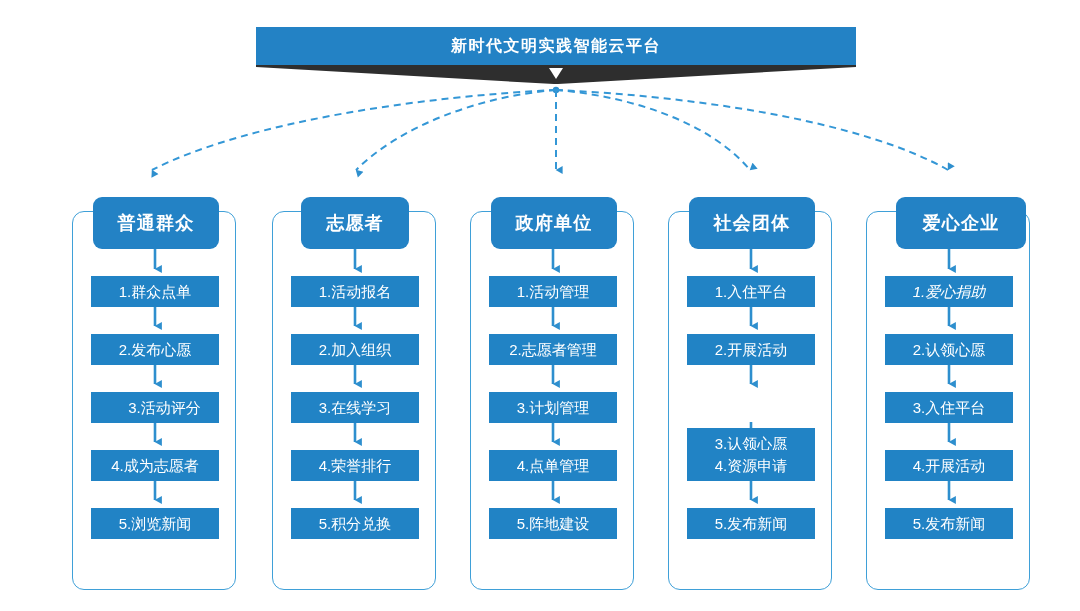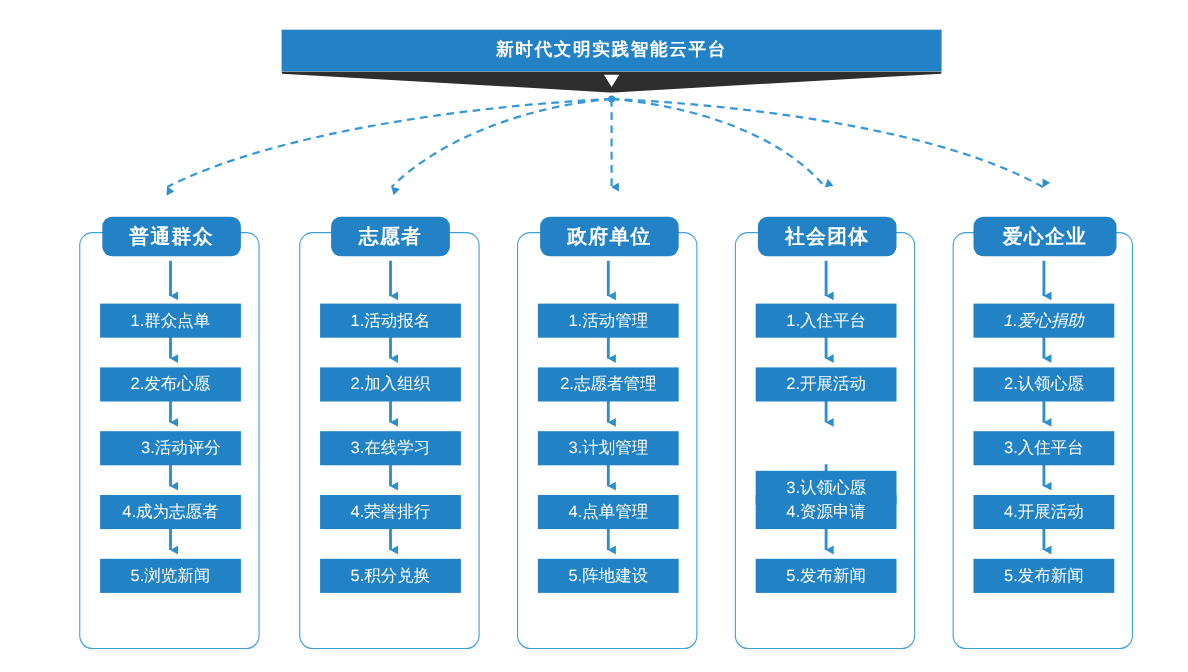--- a/index.html
+++ b/index.html
@@ -51,21 +51,21 @@
     width:164px;
     height:379px;
     border:1.6px solid #3FA0D8;
     border-radius:12px;
     box-sizing:border-box;
     background:transparent;
   }
   .col-header{
     position:absolute;
     top:-15px;
-    height:36px;
+    height:52px;
     background:#2382C5;
     border-radius:9px;
     display:flex;
     align-items:center;
     justify-content:center;
     box-sizing:border-box;
   }
   .col-header-label{
     color:#ffffff;
     font-size:18px;
@@ -259,21 +259,21 @@
 
   <div class="column" style="left:866px;">
     <svg style="position:absolute;left:0;top:0;width:164px;height:379px;" viewBox="0 0 164 379">
       <path d="M82,25 L82,57" stroke="#2E8FCE" stroke-width="2.6" fill="none" marker-end="url(#sa1)"></path>
       <path d="M82,94 L82,114" stroke="#2E8FCE" stroke-width="2.6" fill="none" marker-end="url(#sa1)"></path>
       <path d="M82,152 L82,172" stroke="#2E8FCE" stroke-width="2.6" fill="none" marker-end="url(#sa1)"></path>
       <path d="M82,210 L82,230" stroke="#2E8FCE" stroke-width="2.6" fill="none" marker-end="url(#sa1)"></path>
       <path d="M82,268 L82,288" stroke="#2E8FCE" stroke-width="2.6" fill="none" marker-end="url(#sa1)"></path>
     </svg>
 
-    <div class="col-header" style="left:18px;width:130px;align-items:center;">
+    <div class="col-header" style="left:29px;width:130px;align-items:center;">
       <span class="col-header-label">爱心企业</span>
     </div>
 
     <div class="item-box" style="top:64px;font-style:italic;">
       <span class="item-label">1.爱心捐助</span>
     </div>
     <div class="item-box" style="top:122px;">
       <span class="item-label">2.认领心愿</span>
     </div>
     <div class="item-box" style="top:180px;">

